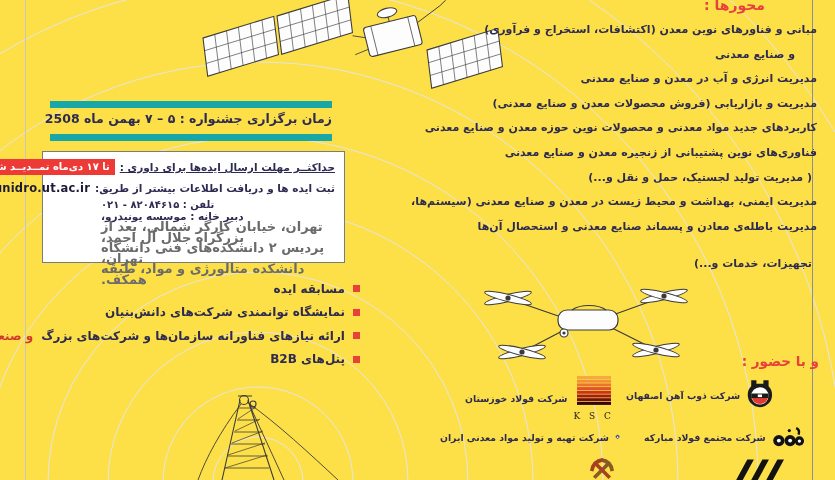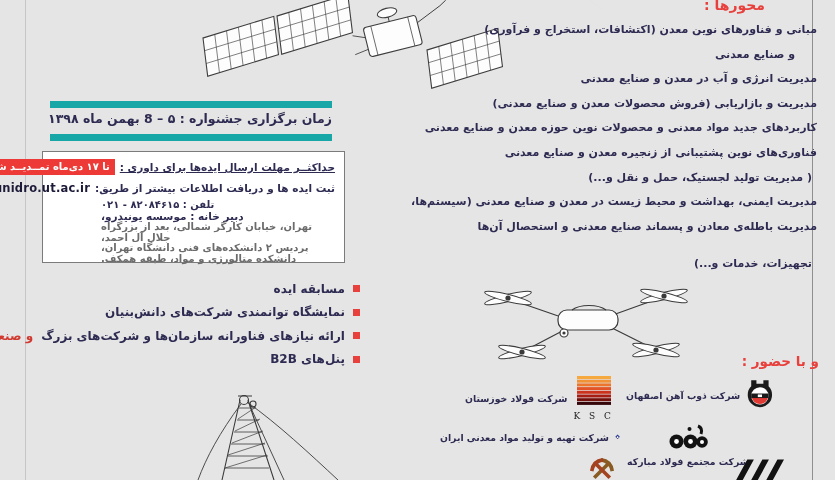--- a/index.html
+++ b/index.html
@@ -1,16 +1,16 @@
 <!DOCTYPE html>
 <html lang="fa"><head>
 <meta charset="utf-8">
 <style>
   html,body{margin:0;padding:0;background:#fff;}
-  #poster{position:relative;width:835px;height:480px;background:#e5e5e5;overflow:hidden;
+  #poster{position:relative;width:835px;height:480px;background:#fde047;overflow:hidden;
           font-family:"DejaVu Sans",sans-serif;color:#2e2b52;}
   .abs{position:absolute;}
   .frame-line{position:absolute;top:0;bottom:0;width:1px;}
   .rtl{direction:rtl;unicode-bidi:embed;}
   .nowrap{white-space:nowrap;}
 
   
   #topics-title{right:70px;top:-3px;font-size:14px;font-weight:bold;color:#e8403c;}
   #topics-list{right:18px;top:18px;width:332px;text-align:right;font-size:11px;
                font-weight:bold;line-height:24.6px;}
@@ -25,21 +25,21 @@
   #deadline-box{left:42px;top:151px;width:303px;height:112px;border:1px solid #7b7b7b;
                 background:#fff;box-sizing:border-box;padding:7px 9px 0 6px;}
   .box-row{display:flex;align-items:center;gap:5px;white-space:nowrap;justify-content:flex-start;}
   #deadline-label{font-size:10.5px;font-weight:bold;text-decoration:underline;}
   #deadline-badge{background:#ed3a36;color:#fff;font-size:10px;font-weight:bold;
                   padding:2px 5px 3px 5px;}
   #register-row{margin-top:6px;font-size:10.5px;font-weight:bold;}
   #website{font-size:11.5px;font-weight:bold;color:#1c1a38;letter-spacing:.2px;}
   #phone-line{margin-top:4px;font-size:10px;font-weight:bold;text-align:left;padding-left:52px;}
   #secretariat-line{font-size:10.5px;font-weight:bold;text-align:left;padding-left:52px;letter-spacing:1px;}
-  .addr-line{font-size:10px;color:#6b6b6b;text-align:left;padding-left:52px;line-height:10.6px;font-weight:bold;}
+  .addr-line{font-size:13px;color:#6b6b6b;text-align:left;padding-left:52px;line-height:10.6px;font-weight:bold;}
 
   
   #events-list{left:28px;top:277px;width:332px;font-size:12px;font-weight:bold;}
   .event-row{display:flex;align-items:center;gap:8px;height:23.5px;white-space:nowrap;}
   .bullet{width:7px;height:7px;background:#e8403c;flex:0 0 auto;}
   .event-red{color:#d03a30;}
 
   
   #sponsors-title{right:16px;top:353px;font-size:13.5px;font-weight:bold;color:#e8403c;margin-left:41px;}
   .sponsor{display:flex;align-items:center;gap:6px;}
@@ -136,21 +136,21 @@
     <div class="topic-line">مدیریت و بازاریابی (فروش محصولات معدن و صنایع معدنی)</div>
     <div class="topic-line">کاربردهای جدید مواد معدنی و محصولات نوین حوزه معدن و صنایع معدنی</div>
     <div class="topic-line">فناوری‌های نوین پشتیبانی از زنجیره معدن و صنایع معدنی</div>
     <div class="topic-line indent-sm">( مدیریت تولید لجستیک، حمل و نقل و...)</div>
     <div class="topic-line">مدیریت ایمنی، بهداشت و محیط زیست در معدن و صنایع معدنی (سیستم‌ها،</div>
     <div class="topic-line">مدیریت باطله‌ی معادن و پسماند صنایع معدنی و استحصال آن‌ها</div>
     <div class="topic-line indent-sm gap-top">تجهیزات، خدمات و...)</div>
   </div>
 
   <div class="abs teal-bar" style="top:101px;"></div>
-  <div class="abs rtl nowrap" id="date-line">زمان برگزاری جشنواره : ۵ – 8 بهمن ماه ۱۳۹۸</div>
+  <div class="abs rtl nowrap" id="date-line">زمان برگزاری جشنواره : ۵ – ۷ بهمن ماه 2508</div>
   <div class="abs teal-bar" style="top:134px;"></div>
 
   <div class="abs rtl" id="deadline-box">
     <div class="box-row">
       <span id="deadline-label">حداکثــر مهلت ارسال ایده‌ها برای داوری :</span>
       <span id="deadline-badge">تا ۱۷ دی‌ماه تمــدیــد شد</span>
     </div>
     <div class="box-row" id="register-row">
       <span>ثبت ایده ها و دریافت اطلاعات بیشتر از طریق:</span>
       <span id="website">www.unidro.ut.ac.ir</span>
@@ -205,21 +205,21 @@
         <rect x="0" y="14.8" width="34" height="3" fill="#cc331d"></rect>
         <rect x="0" y="18.5" width="34" height="3" fill="#a51d13"></rect>
         <rect x="0" y="22.2" width="34" height="3" fill="#73100c"></rect>
         <rect x="0" y="25.9" width="34" height="3" fill="#35070a"></rect>
       </svg>
       <span class="ksc-text">K S C</span>
     </span>
     <span class="sponsor-label">شرکت فولاد خوزستان</span>
   </div>
 
-  <div class="abs rtl sponsor" style="left:608px;top:424px;width:160px;flex-direction:column;">
+  <div class="abs rtl sponsor" style="left:644px;top:424px;width:160px;">
     <svg width="40" height="26" viewBox="0 0 40 26">
       <g fill="#121212">
         <circle cx="8.5" cy="17.5" r="7"></circle>
           <circle cx="8.5" cy="17.5" r="2.4" fill="#fff"></circle>
         <circle cx="22.5" cy="17.5" r="7"></circle>
           <circle cx="22.5" cy="17.5" r="2.4" fill="#fff"></circle>
         <circle cx="34" cy="18" r="5.8"></circle>
           <circle cx="34" cy="18" r="2" fill="#fff"></circle>
         <circle cx="21.5" cy="5" r="2"></circle>
       </g>

